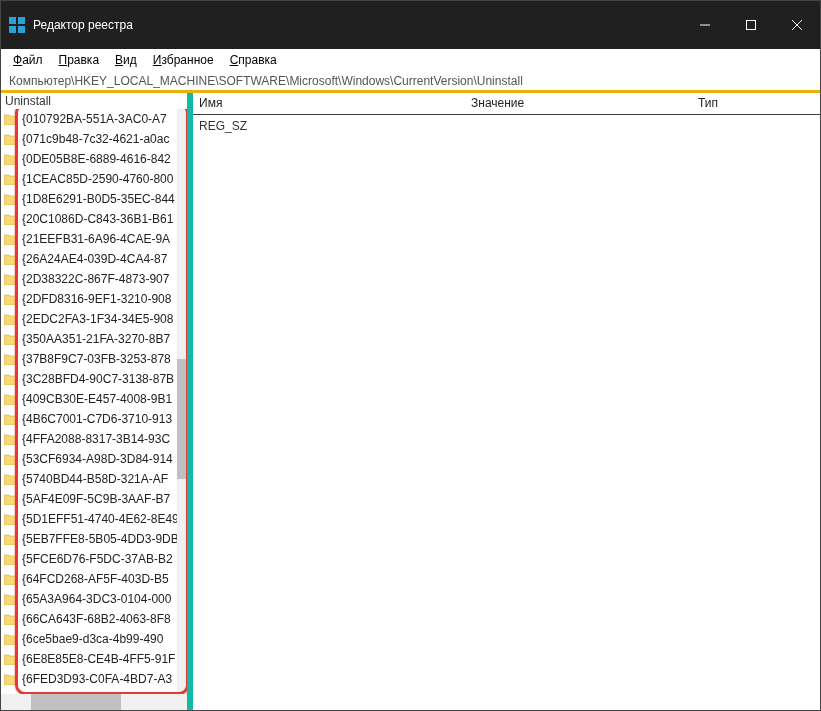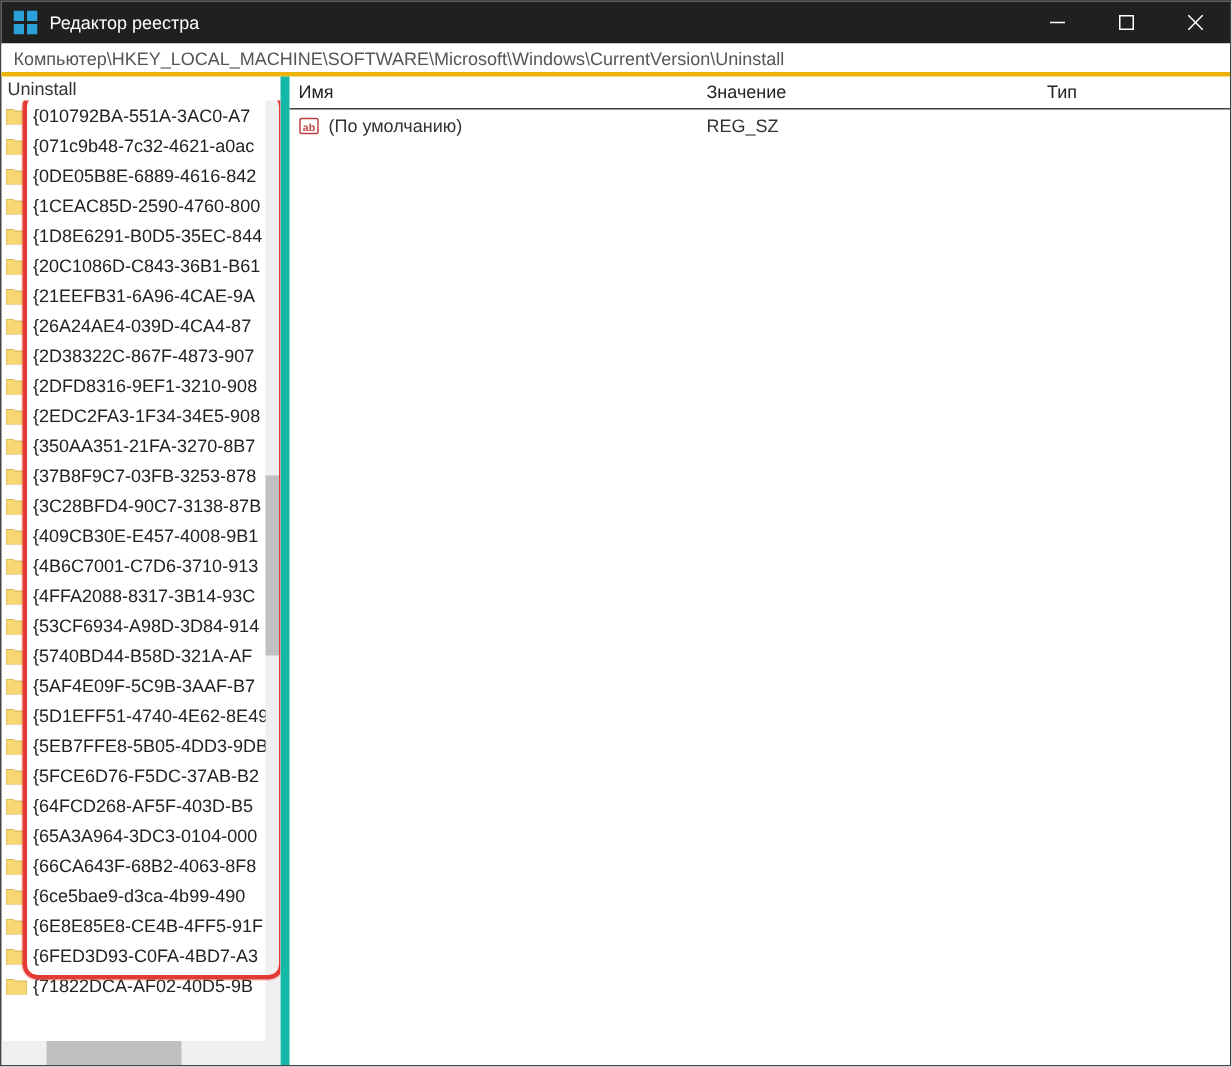--- a/index.html
+++ b/index.html
@@ -1,18 +1,18 @@
 <!DOCTYPE html>
 <html><head>
 <meta charset="utf-8">
 <style>
   * { box-sizing: border-box; margin: 0; padding: 0; font-family: "Segoe UI", Tahoma, sans-serif; }
   body { background: #fff; width: 821px; height: 711px; overflow: hidden; position: relative; }
   .window { width: 821px; height: 711px; border: 1px solid #444; display: flex; flex-direction: column; background: #fff; }
-  .titlebar { background: #202020; height: 28px; display: flex; align-items: center; color: #fff; font-size: 12px; }
+  .titlebar { background: #202020; height: 48px; display: flex; align-items: center; color: #fff; font-size: 12px; }
   .titlebar-icon { width: 16px; height: 16px; margin: 0 8px 0 8px; display: inline-block; }
   .title-text { flex: 1; }
   .win-btn { width: 46px; height: 32px; display: flex; align-items: center; justify-content: center; color: #fff; }
   .win-btn svg { width: 10px; height: 10px; }
   .menubar { background: #fff; height: 22px; display: flex; align-items: center; font-size: 12px; padding: 0 4px; }
   .menubar span { margin: 0 8px; text-decoration: underline; text-decoration-color: transparent; }
   .menubar span::first-letter { text-decoration: underline; }
   .pathbar { background: #fff; height: 22px; display: flex; align-items: center; font-size: 12px; color: #555; padding: 0 8px; border-bottom: 3px solid #eab308; }
   .content { flex: 1; display: flex; min-height: 0; }
   .tree-pane { width: 192px; border-right: 6px solid #14b8a6; position: relative; overflow: hidden; display: flex; flex-direction: column; }
@@ -61,20 +61,27 @@
         </svg>
       </div>
     <div class="win-btn">
         <svg viewBox="0 0 10 10">
           <line x1="0" y1="0" x2="10" y2="10" stroke="#fff" stroke-width="1"></line>
           <line x1="10" y1="0" x2="0" y2="10" stroke="#fff" stroke-width="1"></line>
         </svg>
       </div>
   </div>
 
+  <div class="menubar">
+    <span>Файл</span>
+    <span>Правка</span>
+    <span>Вид</span>
+    <span>Избранное</span>
+    <span>Справка</span>
+  </div>
 
   <div class="pathbar">
     <span>Компьютер\HKEY_LOCAL_MACHINE\SOFTWARE\Microsoft\Windows\CurrentVersion\Uninstall</span>
   </div>
 
   <div class="content">
 
     <div class="tree-pane">
       <div class="tree-root">Uninstall</div>
       <div class="tree-list" id="tree-list">
@@ -269,27 +276,18 @@
       </div>
     </div>
 
     <div class="list-pane">
       <div class="list-header">
         <div class="col col-name">Имя</div>
         <div class="col col-val">Значение</div>
         <div class="col col-type">Тип</div>
       </div>
       <div class="list-row">
-        <div class="col col-name">
-          <span class="val-icon">
-            <svg viewBox="0 0 14 14">
-                <rect x="1" y="2" width="12" height="10" rx="1" fill="#fff" stroke="#c04040" stroke-width="1"></rect>
-                <text x="7" y="10" font-size="7" text-anchor="middle" fill="#c04040" font-weight="bold">ab</text>
-              </svg>
-          </span>
-          <span>(По умолчанию)</span>
-        </div>
         <div class="col col-type">REG_SZ</div>
       </div>
     </div>
 
   </div>
 </div>
 
 </body></html>

